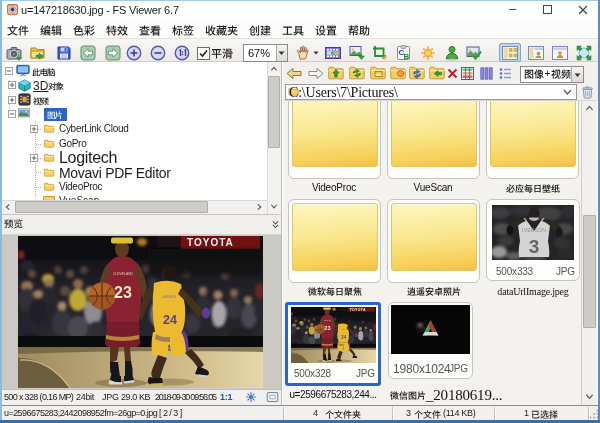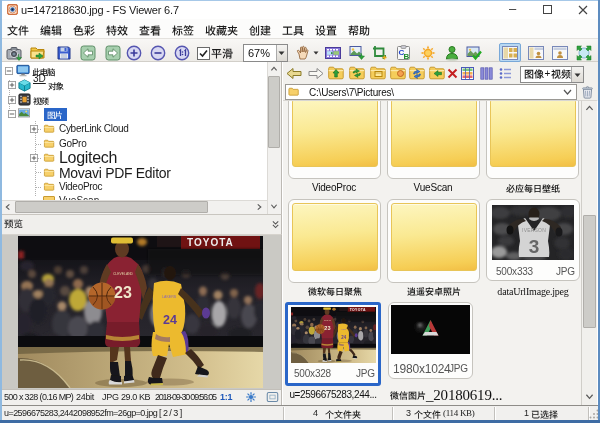--- a/index.html
+++ b/index.html
@@ -301,21 +301,21 @@
 <svg style="position:absolute;left:8px;top:81px" width="8" height="8" viewBox="0 0 9 9">
     <rect x="0.5" y="0.5" width="8" height="8" fill="#fff" stroke="#9a9a9a"></rect>
     <path d="M2 4.5 H7 M4.5 2 V7" stroke="#505050"></path>
   </svg>
 <svg style="position:absolute;left:18px;top:79px" width="13" height="13" viewBox="0 0 14 14">
     <path d="M7 1 L13 4 V10 L7 13 L1 10 V4 Z" fill="#28b8cc" stroke="#0e7a8a"></path>
 <path d="M1 4 L7 7 L13 4" fill="none" stroke="#0e7a8a"></path>
 <path d="M7 7 V13" stroke="#0e7a8a"></path>
 <path d="M7 1 L13 4 L7 7 L1 4 Z" fill="#6adce8"></path>
   </svg>
-<div style="position:absolute;left:33px;top:73px;font-size:10px;line-height:11px;color:#1c1c1c;font-family:'Liberation Sans',sans-serif;white-space:nowrap;text-decoration:underline;">3D</div>
+<div style="position:absolute;left:33px;top:81px;font-size:12px;line-height:11px;color:#1c1c1c;font-family:'Liberation Sans',sans-serif;white-space:nowrap;text-decoration:underline;">3D</div>
 <svg style="position:absolute;left:48px;top:82px;" width="15.98" height="8.5" viewBox="0 0 1880 1000" fill="#1c1c1c">
     <use href="#c5bf9" x="0"></use>
     <use href="#c8c61" x="880"></use>
   </svg>
 <svg style="position:absolute;left:8px;top:96px" width="8" height="8" viewBox="0 0 9 9">
     <rect x="0.5" y="0.5" width="8" height="8" fill="#fff" stroke="#9a9a9a"></rect>
     <path d="M2 4.5 H7 M4.5 2 V7" stroke="#505050"></path>
   </svg>
 <svg style="position:absolute;left:18px;top:93px" width="13" height="13" viewBox="0 0 14 14">
     <rect x="1" y="1" width="12" height="12" rx="1.5" fill="#3a3a40" stroke="#222"></rect>
@@ -510,21 +510,21 @@
     <use href="#c9891" x="1000"></use>
   </svg>
 <div style="position:absolute;left:571px;top:67px;width:12px;height:15px;background:linear-gradient(#f4f3f1,#dddad4);border-left:1px solid #aaa;"></div>
 <svg style="position:absolute;left:573.5px;top:73px" width="7" height="5" viewBox="0 0 7 5">
     <path d="M0.5 0.5 L3.5 4 L6.5 0.5 Z" fill="#333"></path>
   </svg>
 <div style="position:absolute;left:285px;top:84px;width:292px;height:16px;background:#fff;border:1px solid #9a9894;"></div>
 <svg style="position:absolute;left:288px;top:87px" width="11" height="10" viewBox="0 0 12 12">
     <path d="M0.5 2.5 Q0.5 1.5 1.5 1.5 H4.5 L5.5 2.8 H11 Q11.7 2.8 11.7 3.6 V9 Q11.7 9.8 11 9.8 H1.5 Q0.5 9.8 0.5 9 Z" fill="#f7d06a" stroke="#c89a30"></path>
   </svg>
-<div style="position:absolute;left:309px;top:86.5px;font-size:10px;line-height:12px;color:#111;letter-spacing:-0.2px;font-family:Liberation Sans, sans-serif;white-space:nowrap;">C:\Users\7\Pictures\</div>
+<div style="position:absolute;left:289px;top:86.5px;font-size:14px;line-height:12px;color:#111;letter-spacing:-0.2px;font-family:Liberation Serif, serif;white-space:nowrap;">C:\Users\7\Pictures\</div>
 <svg style="position:absolute;left:563px;top:89px" width="9" height="6" viewBox="0 0 9 6">
     <path d="M1 1 L4.5 5 L8 1" fill="none" stroke="#555" stroke-width="1.2"></path>
   </svg>
 <svg style="position:absolute;left:581px;top:85px" width="13" height="14" viewBox="0 0 16 16">
     <path d="M3 4.5 H13 L12.2 14.5 Q12.1 15.5 11 15.5 H5 Q3.9 15.5 3.8 14.5 Z" fill="#e8eaf0" stroke="#6a7a90"></path>
 <path d="M5.5 6.5 L6 13.5 M8 6.5 V13.5 M10.5 6.5 L10 13.5" stroke="#8a9ab0" stroke-width="0.9"></path>
 <rect x="2" y="2.8" width="12" height="1.8" rx="0.9" fill="#c8d0dc" stroke="#6a7a90" stroke-width="0.7"></rect>
 <path d="M6.5 2.8 Q6.5 1.2 8 1.2 Q9.5 1.2 9.5 2.8" fill="none" stroke="#6a7a90" stroke-width="0.8"></path>
   </svg>
 <div style="position:absolute;left:283px;top:100px;width:298px;height:305px;background:#f3f2ef;border-top:1px solid #d8d6d2;"></div>
@@ -613,21 +613,21 @@
     <use href="#c6587" x="1000"></use>
     <use href="#c4ef6" x="2000"></use>
     <use href="#c5939" x="3000"></use>
   </svg>
 <div style="position:absolute;left:406px;top:408px;font-size:9px;line-height:11px;color:#222;font-family:'Liberation Sans',sans-serif;white-space:nowrap;">3</div>
 <svg style="position:absolute;left:414px;top:409.5px;" width="27.0" height="9" viewBox="0 0 3000 1000" fill="#222">
     <use href="#c4e2a" x="0"></use>
     <use href="#c6587" x="1000"></use>
     <use href="#c4ef6" x="2000"></use>
   </svg>
-<div style="position:absolute;left:443px;top:408px;font-size:9px;line-height:11px;color:#222;letter-spacing:-0.3px;font-family:Liberation Serif, serif;white-space:nowrap;">(114 KB)</div>
+<div style="position:absolute;left:443px;top:408px;font-size:9px;line-height:11px;color:#222;letter-spacing:-0.3px;font-family:Liberation Sans, sans-serif;white-space:nowrap;">(114 KB)</div>
 <div style="position:absolute;left:524px;top:408px;font-size:9px;line-height:11px;color:#222;font-family:'Liberation Sans',sans-serif;white-space:nowrap;">1</div>
 <svg style="position:absolute;left:531px;top:409.5px;" width="27.0" height="9" viewBox="0 0 3000 1000" fill="#222">
     <use href="#c5df2" x="0"></use>
     <use href="#c9009" x="1000"></use>
     <use href="#c62e9" x="2000"></use>
   </svg>
 <svg style="position:absolute;left:589px;top:409px" width="10" height="10" viewBox="0 0 10 10">
 <g fill="#a8a6a2">
       <circle cx="8.5" cy="1.5" r="1"></circle>
       <circle cx="8.5" cy="5" r="1"></circle>

